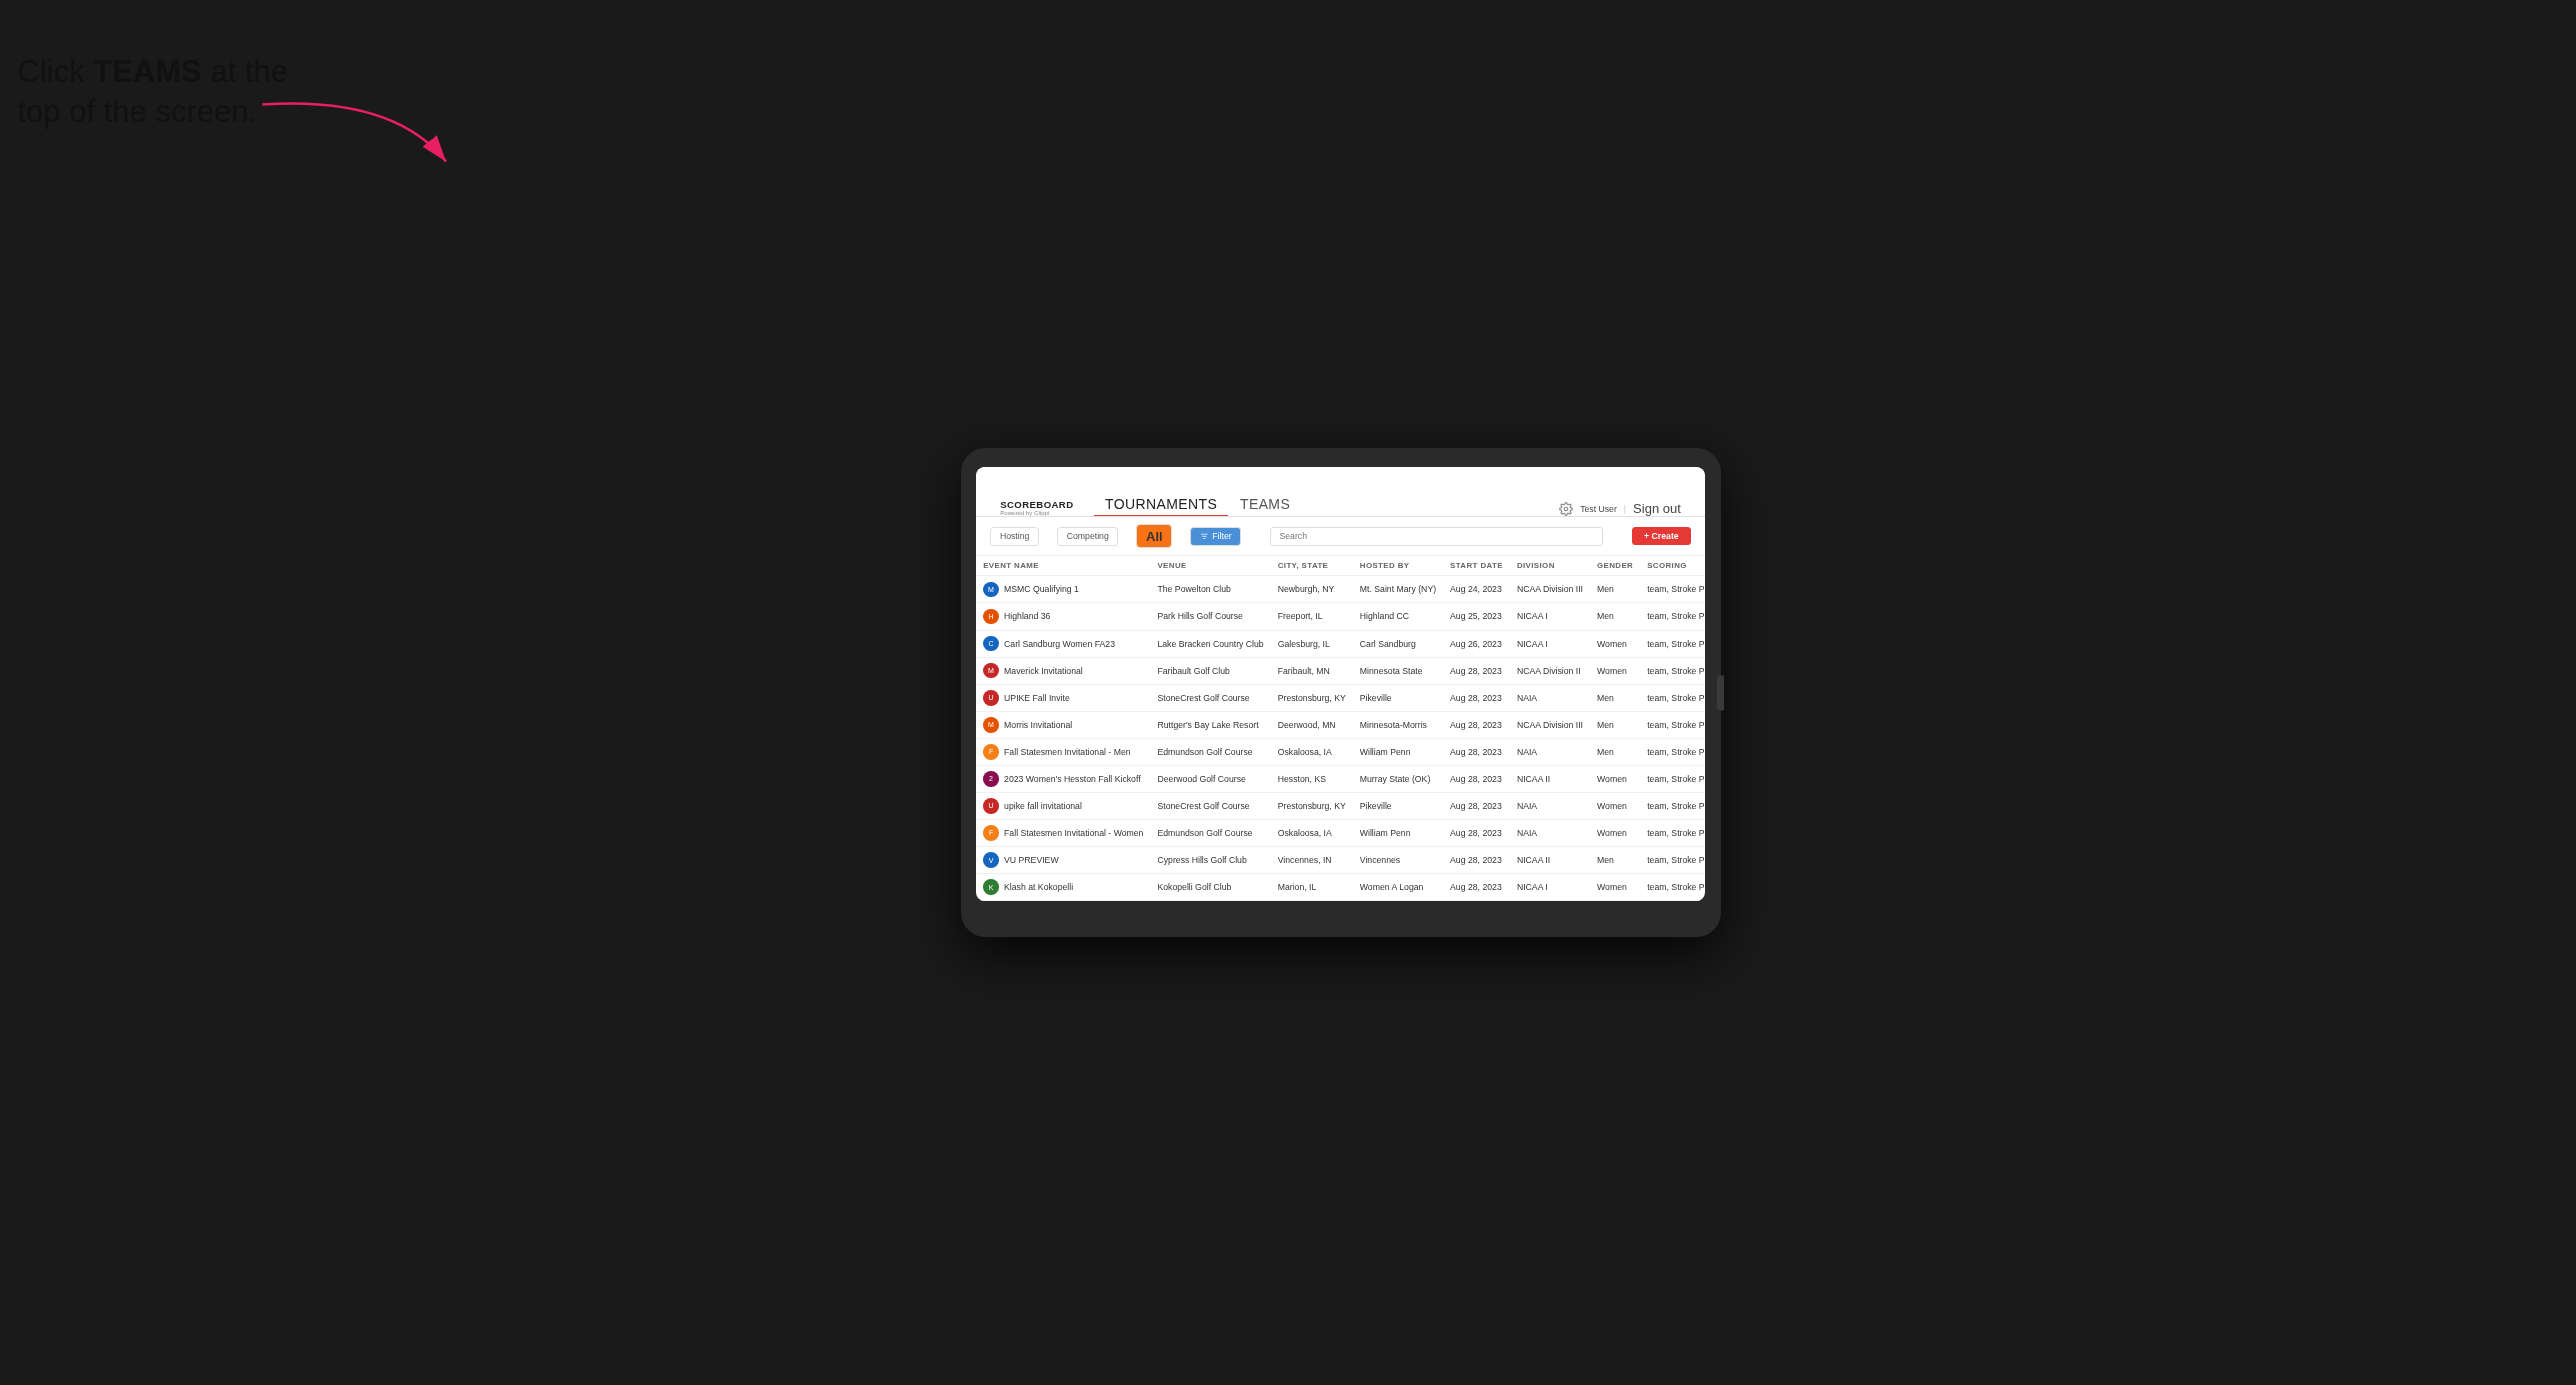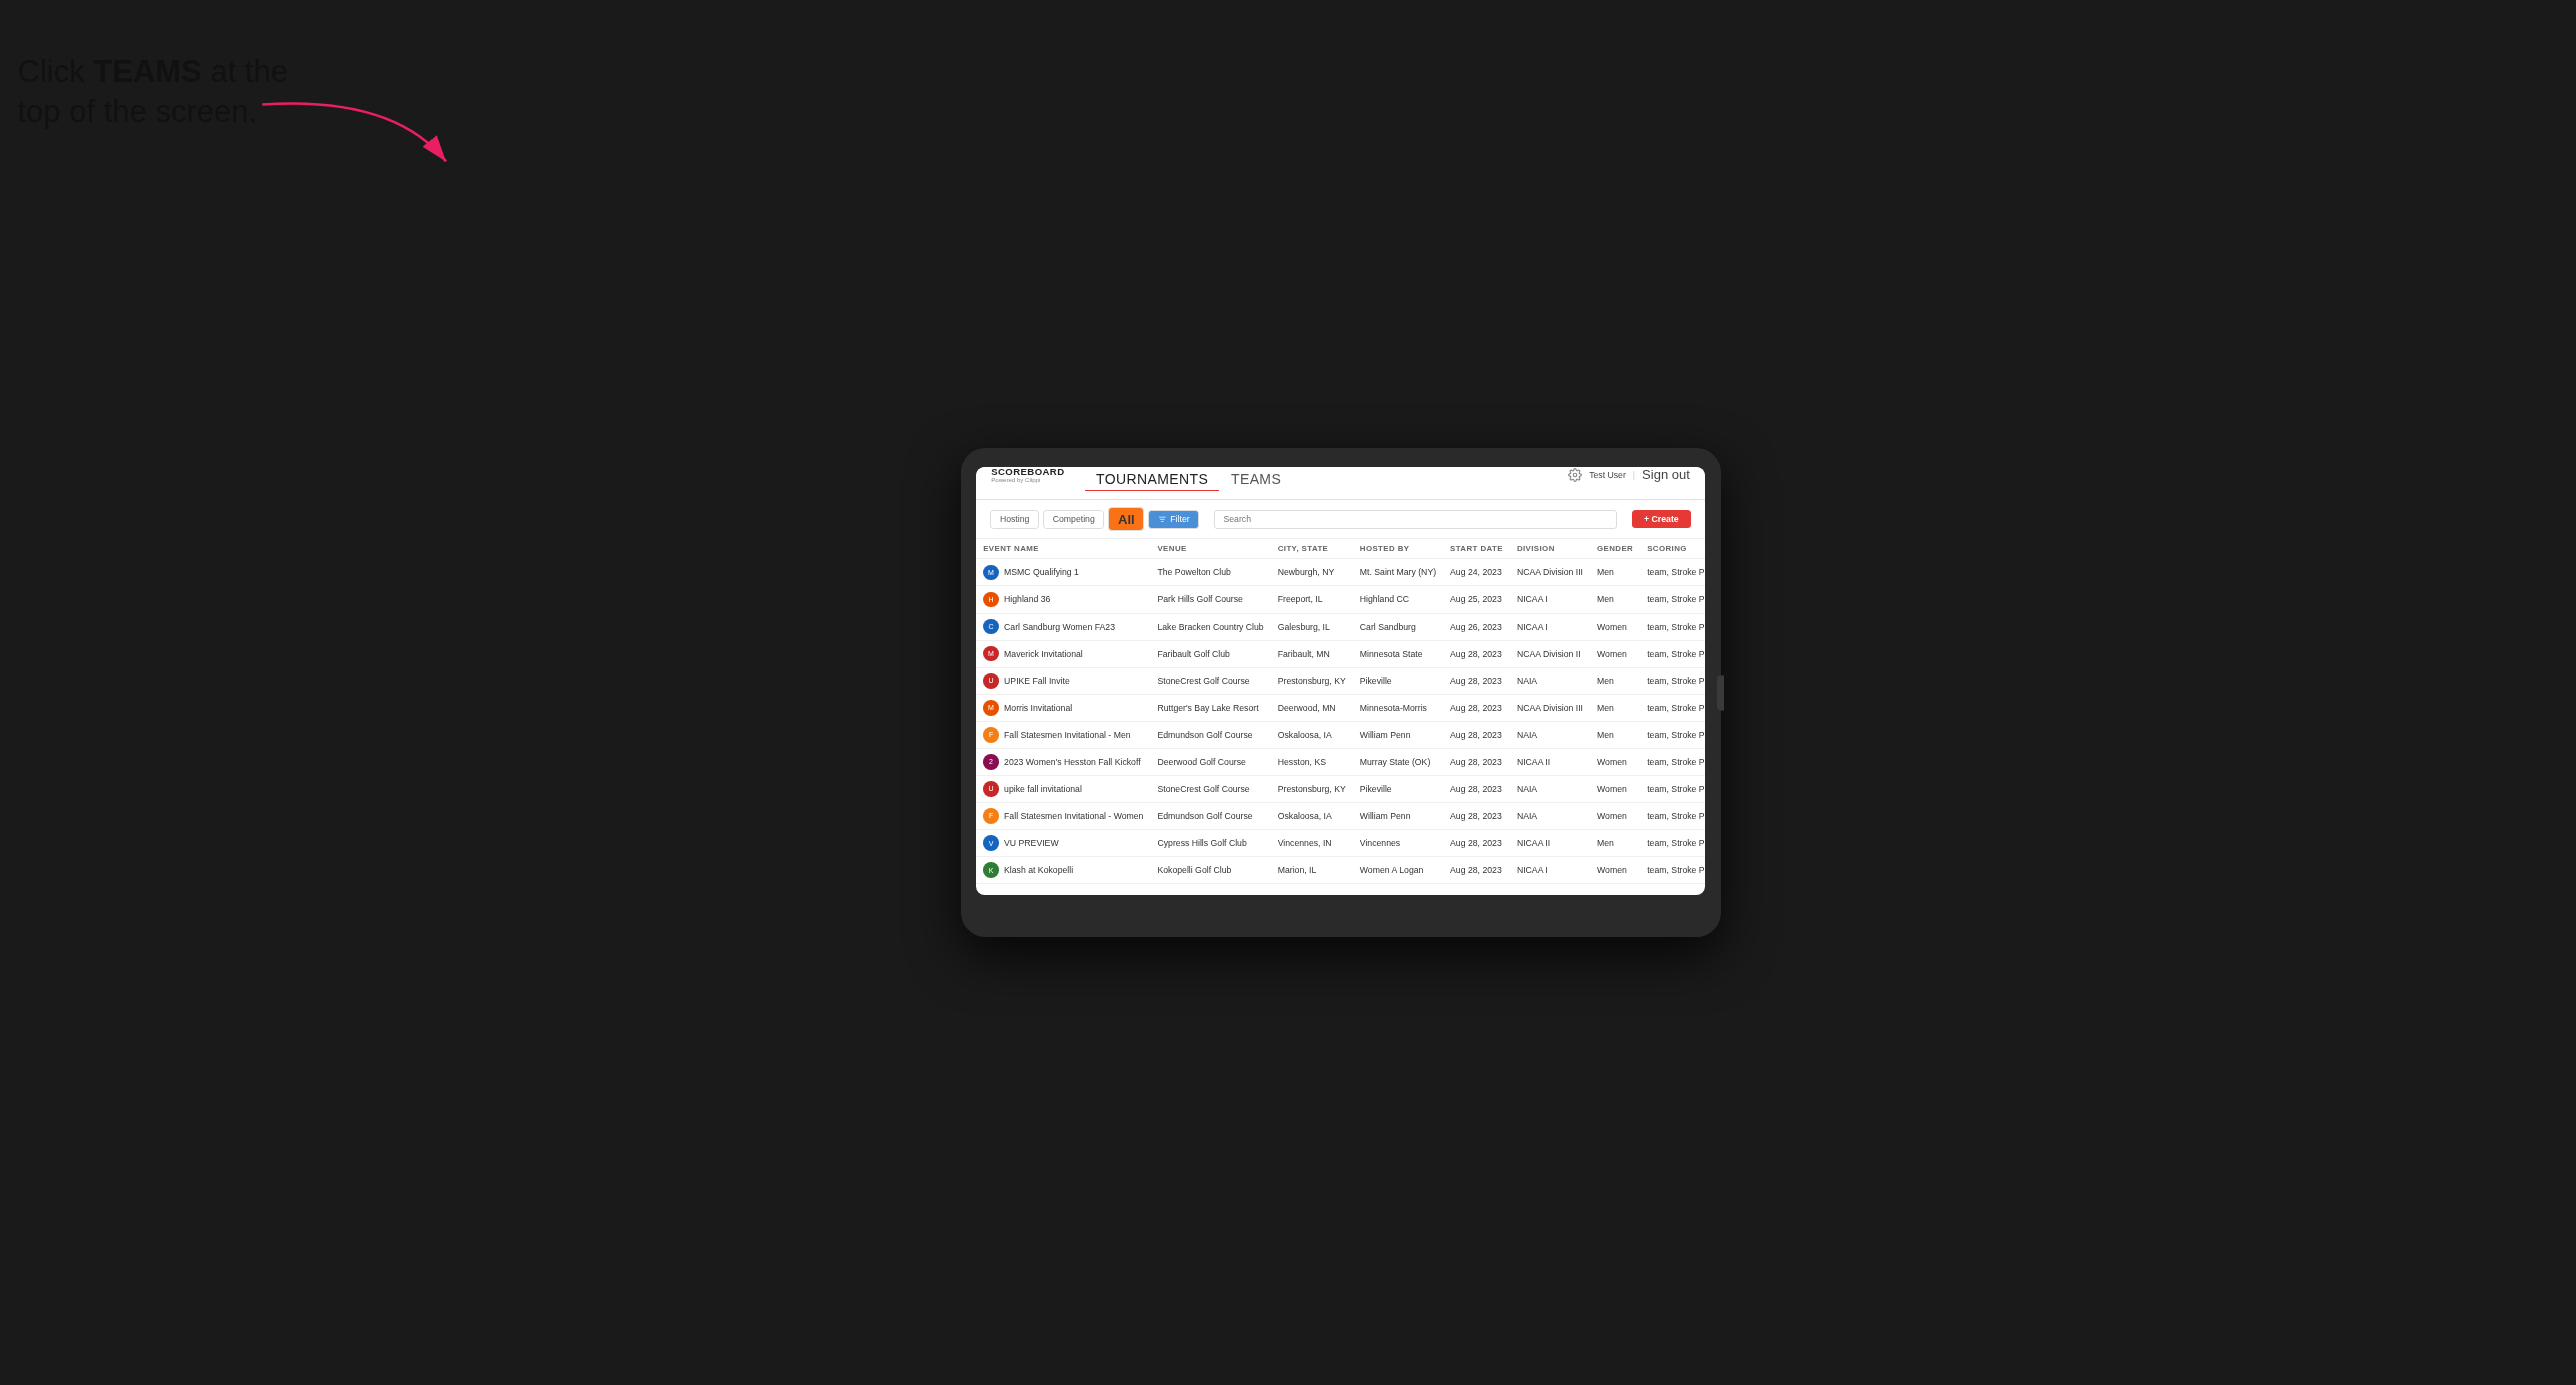--- a/index.html
+++ b/index.html
@@ -59,23 +59,23 @@
       overflow: hidden;
       height: 100%;
       min-height: 428px;
     }
 
     
     .header {
       background: #fff;
       border-bottom: 0.9px solid #e0e0e0;
       display: flex;
-      align-items: flex-start;
-      padding: 0 15px;
-      height: 33px;
+      align-items: flex-end;
+      padding: 0 24px;
+      height: 50px;
     }
     .logo {
       display: flex;
       flex-direction: column;
       margin-right: 21px;
     }
     .logo-title {
       font-size: 9.6px;
       font-weight: 800;
       color: #222;
@@ -125,21 +125,21 @@
     .divider-v {
       color: #ccc;
       font-size: 8.7px;
     }
 
     
     .toolbar {
       display: flex;
       align-items: center;
       padding: 7px 14px;
-      gap: 4px;
+      gap: 18px;
       border-bottom: 0.9px solid #eee;
     }
     .filter-btn {
       padding: 3.5px 8.7px;
       border: 0.9px solid #ddd;
       border-radius: 3.5px;
       background: #fff;
       font-size: 8.7px;
       color: #555;
       cursor: pointer;

